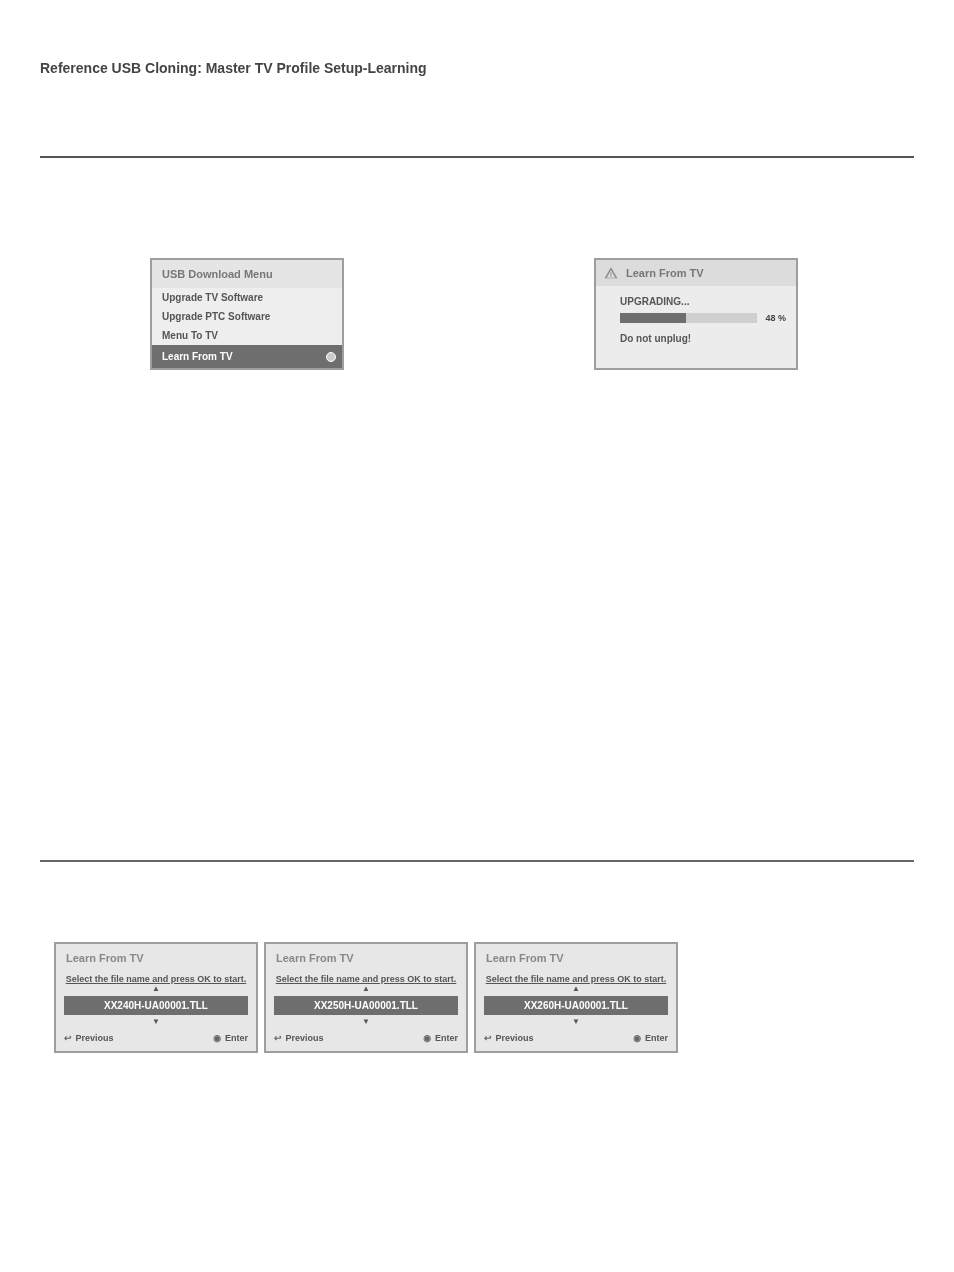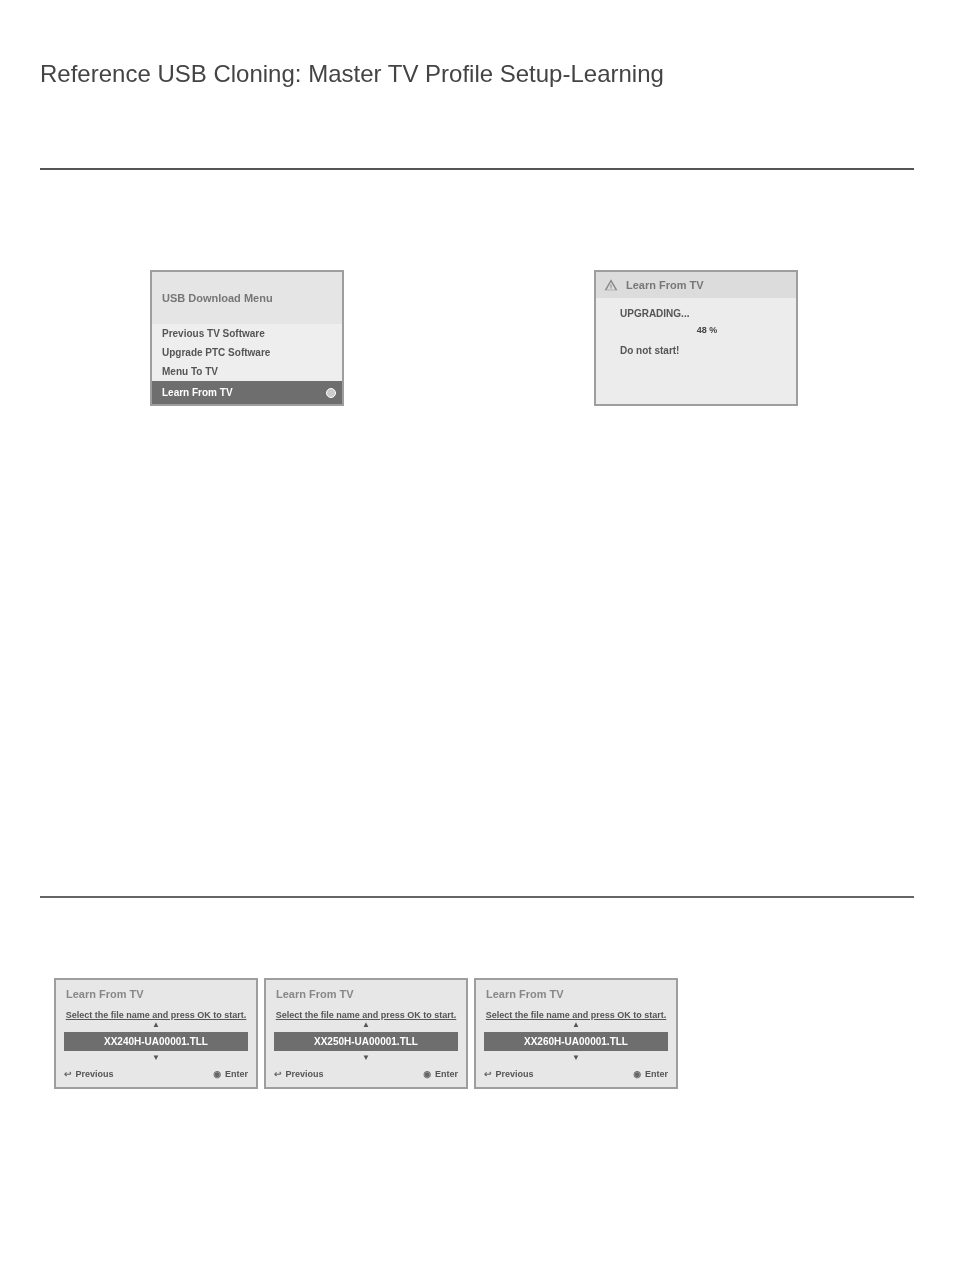--- a/index.html
+++ b/index.html
@@ -11,22 +11,22 @@
   }
   .page {
     width: 954px;
     height: 1272px;
     margin: 0 auto;
     position: relative;
     box-sizing: border-box;
     padding: 40px 40px 0 40px;
   }
   .page-title {
-    font-size: 24px;
-    font-weight: 400;
+    font-size: 14px;
+    font-weight: 700;
     margin: 20px 0 10px 0;
     color: #444;
   }
   hr.rule {
     border: none;
     border-top: 2px solid #555;
     margin: 80px 0 0 0;
   }
   .row {
     display: flex;
@@ -36,21 +36,21 @@
   .panel-usb {
     width: 190px;
     margin-left: 110px;
     border: 2px solid #9e9e9e;
     background: #e5e5e5;
   }
   .panel-usb .ph {
     font-size: 11px;
     font-weight: bold;
     color: #777;
-    padding: 20px 10px;
+    padding: 8px 10px;
   }
   .panel-usb .item {
     font-size: 10px;
     font-weight: bold;
     color: #555;
     padding: 4px 10px;
     background: #eee;
   }
   .panel-usb .item.selected {
     background: #6e6e6e;
@@ -90,21 +90,20 @@
   .panel-learn-progress .body {
     padding: 10px 10px 14px 24px;
     font-size: 10px;
     font-weight: bold;
     color: #555;
   }
   .bar-wrap {
     display: flex;
     align-items: center;
     margin: 6px 0 10px 0;
-    flex-direction: column;
   }
   .bar-track {
     flex: 1;
     height: 10px;
     background: #cfcfcf;
     position: relative;
   }
   .bar-fill {
     position: absolute;
     top: 0; left: 0; bottom: 0;
@@ -186,21 +185,21 @@
 <body>
 
 <div class="page">
   <div class="page-title">Reference USB Cloning: Master TV Profile Setup-Learning</div>
   <hr class="rule">
 
   <div class="row">
 
     <div class="panel-usb">
       <div class="ph">USB Download Menu</div>
-      <div class="item">Previous TV Software</div>
+      <div class="item">Upgrade TV Software</div>
       <div class="item">Upgrade PTC Software</div>
       <div class="item">Menu To TV</div>
       <div class="item selected">
         <span>Learn From TV</span>
         <span class="dot"></span>
       </div>
     </div>
 
     <div class="panel-learn-progress">
       <div class="ph">
@@ -212,21 +211,21 @@
         <span>Learn From TV</span>
       </div>
       <div class="body">
         <div>UPGRADING...</div>
         <div class="bar-wrap">
           <div class="bar-track">
             <div class="bar-fill" style="width:48%;"></div>
           </div>
           <div class="bar-pct">48 %</div>
         </div>
-        <div>Do not start!</div>
+        <div>Do not unplug!</div>
       </div>
     </div>
   </div>
 
   <hr class="rule2">
 
   <div class="row2">
 
     <div class="file-panel">
       <div class="fh">Learn From TV</div>

